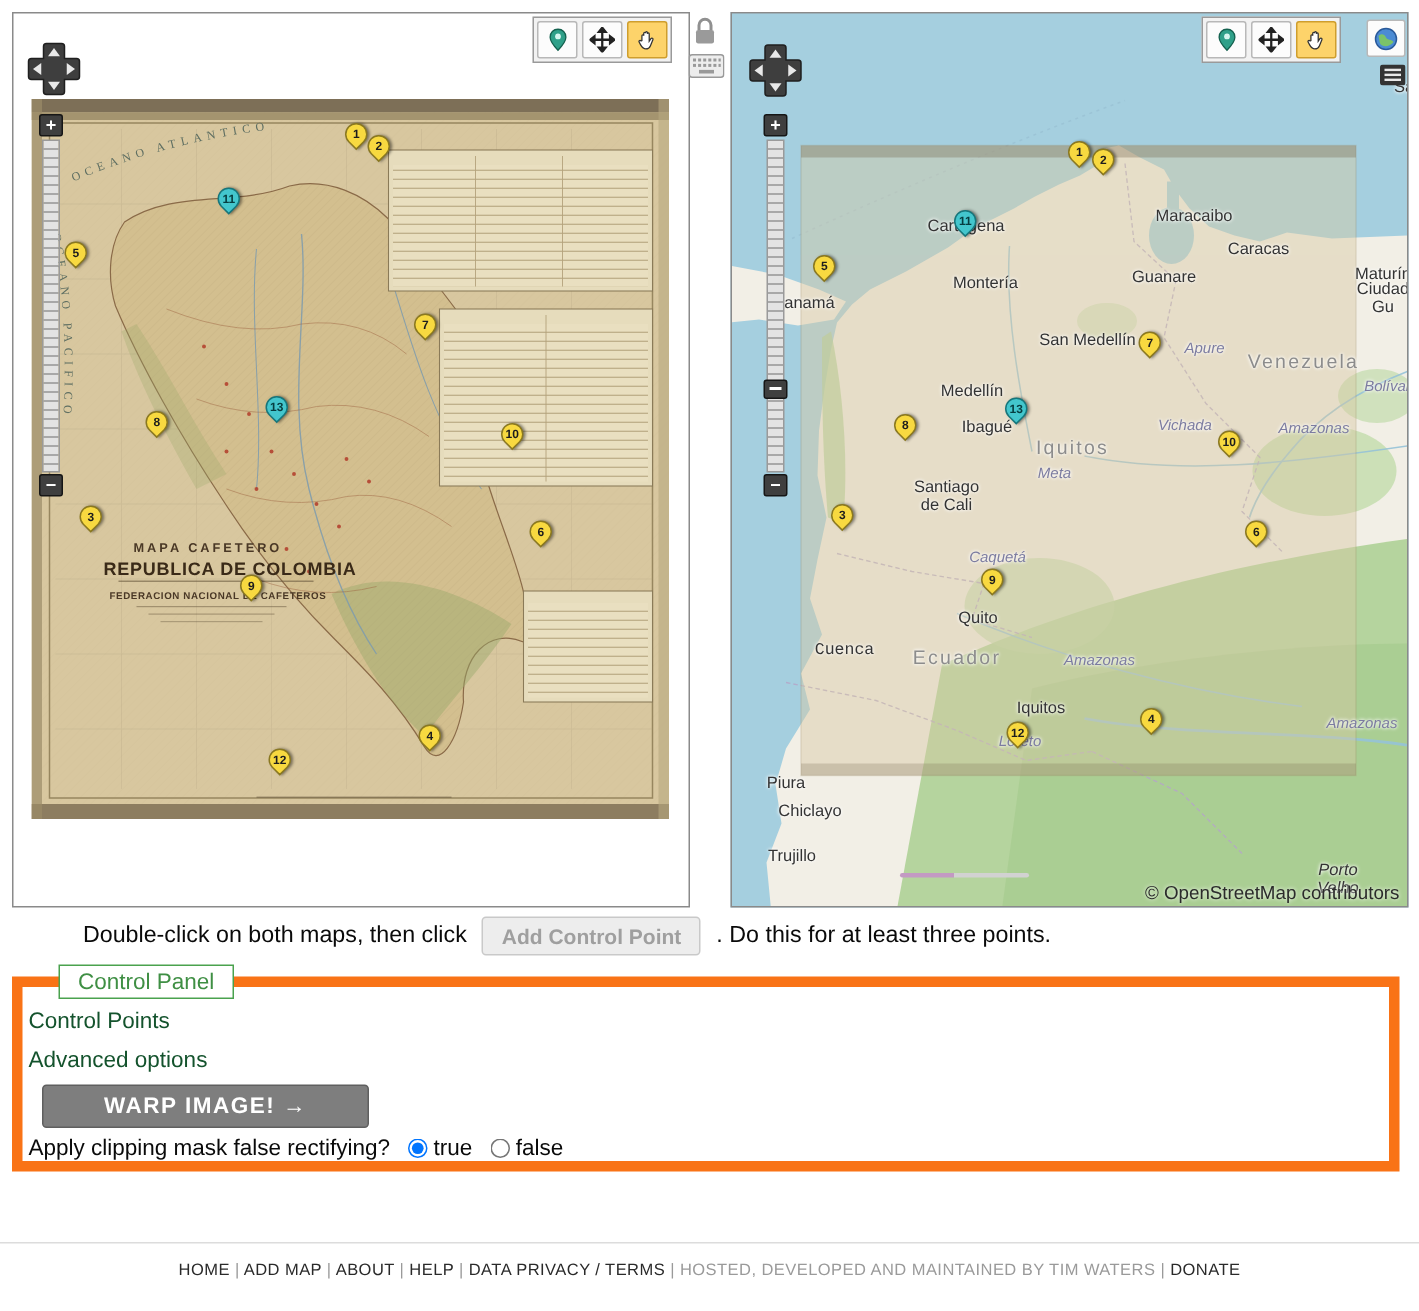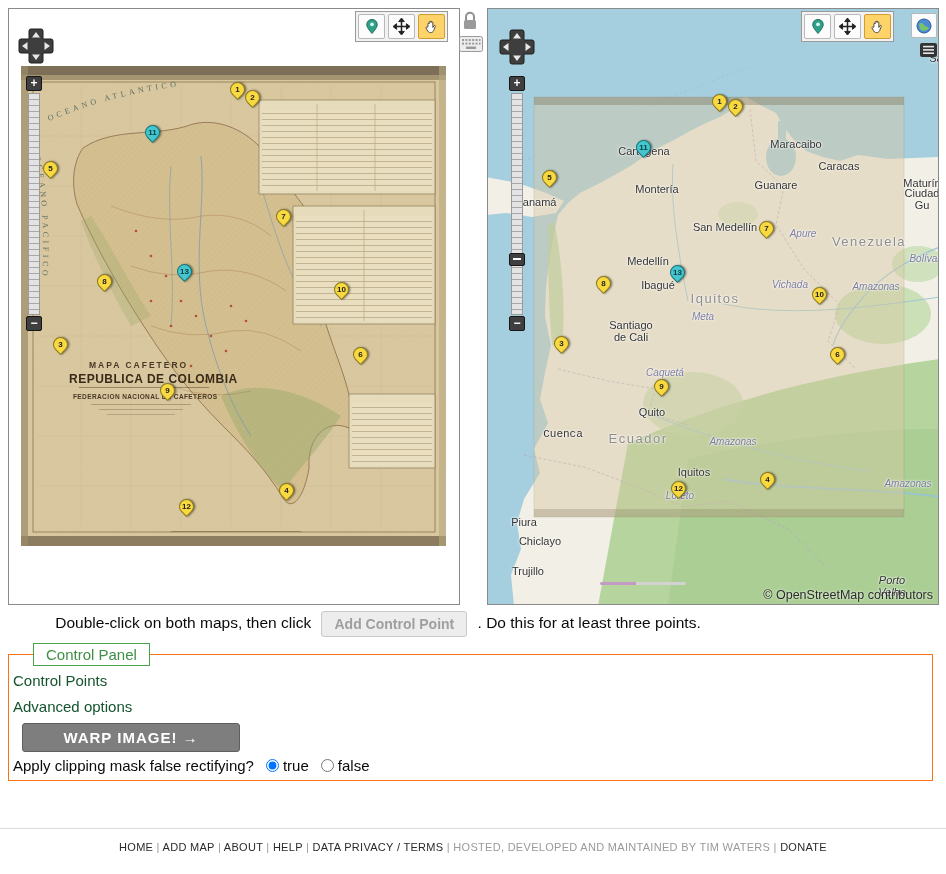--- a/index.html
+++ b/index.html
@@ -51,21 +51,21 @@
   .osm-label.region { font-style:italic; color:#7c7ca0; font-size:10px; }
   .osm-label.country { font-size:13px; color:#8c8c8c; letter-spacing:1.5px; }
   .attribution { position:absolute; right:5px; bottom:2px; font-size:12.5px; color:#2b2b2b; z-index:25; text-shadow:0 0 3px #fff; }
   .scalebar { position:absolute; left:112px; top:573px; width:86px; height:3px; background:linear-gradient(90deg,#c39ac3 0 36px,#d2d2d2 36px); border-radius:2px; z-index:25; }
 
   
   .instruction { position:absolute; top:611px; width:756px; text-align:center; font-size:15.5px; color:#0a0a0a; z-index:5; }
   .acp-btn { display:inline-block; margin:0 6px; padding:4px 12px; background:#ededed; border:1px solid #c9c9c9; border-radius:3px; color:#9f9f9f; font-weight:bold; font-size:14px; vertical-align:middle; }
 
   
-  fieldset.control-panel { position:absolute; left:8px; top:643px; width:925px; height:138px; border:1px solid #f97316; padding:2px 0 0 4px; }
+  fieldset.control-panel { position:absolute; left:8px; top:643px; width:925px; height:138px; border:7px solid #f97316; padding:2px 0 0 4px; }
   fieldset.control-panel legend { margin-left:20px; padding:2px 12px; border:1px solid #4aa24e; color:#3f8f44; font-size:15px; }
   .cp-link { font-size:15px; line-height:26px; color:#14532d; cursor:pointer; }
   .warp-btn { display:block; margin:3px 0 5px 9px; width:218px; height:29px; background:#7e7e7e; color:#fff; font-family:"Liberation Sans",sans-serif; font-weight:bold; font-size:15px; letter-spacing:1px; border:1px solid #5f5f5f; border-radius:3px; text-align:center; line-height:27px; cursor:pointer; }
   .clip-row { font-size:15px; color:#0a0a0a; display:flex; align-items:center; }
   .clip-row input { margin:0 4px 0 12px; }
 
   
   .footer-rule { position:absolute; left:0; top:828px; width:946px; border-top:1px solid #dcdcdc; }
   .footer { position:absolute; top:841px; width:946px; text-align:center; font-size:11px; color:#2a2a2a; letter-spacing:.3px; }
   .footer .sep { color:#9a9a9a; }

